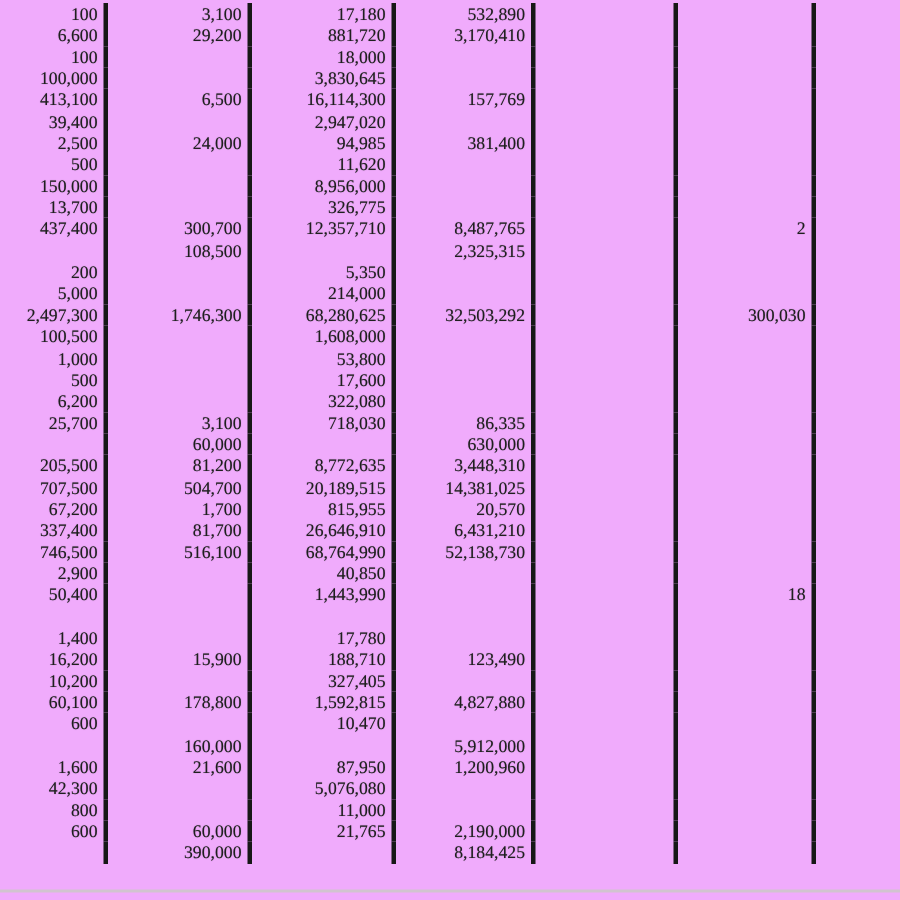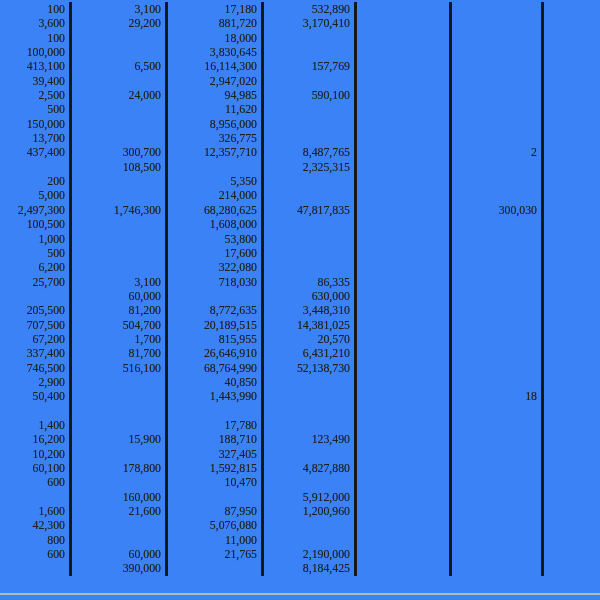--- a/index.html
+++ b/index.html
@@ -8,21 +8,21 @@
     width: 600px;
     height: 600px;
     background: #fcfcfb;
     overflow: hidden;
   }
   .sheet {
     position: relative;
     width: 600px;
     height: 600px;
     font-family: "Liberation Serif", "DejaVu Serif", serif;
-    background: #3b82f6;
+    background: #f0abfc;
   }
   .grid {
     position: absolute;
     top: 2px;
     left: 0;
     width: 600px;
     display: grid;
     grid-template-columns: 72px 96px 96px 93px 95px 92px 56px;
     grid-auto-rows: 14.35px;
   }
@@ -55,21 +55,21 @@
 
 <div class="sheet">
   <div class="grid" id="table-grid">
       <div class="cell ruled">100</div>
       <div class="cell ruled">3,100</div>
       <div class="cell ruled">17,180</div>
       <div class="cell ruled">532,890</div>
       <div class="cell ruled"></div>
       <div class="cell ruled"></div>
       <div class="cell"></div>
-      <div class="cell ruled">3,600</div>
+      <div class="cell ruled">6,600</div>
       <div class="cell ruled">29,200</div>
       <div class="cell ruled">881,720</div>
       <div class="cell ruled">3,170,410</div>
       <div class="cell ruled"></div>
       <div class="cell ruled"></div>
       <div class="cell"></div>
       <div class="cell ruled">100</div>
       <div class="cell ruled"></div>
       <div class="cell ruled">18,000</div>
       <div class="cell ruled"></div>
@@ -93,21 +93,21 @@
       <div class="cell ruled">39,400</div>
       <div class="cell ruled"></div>
       <div class="cell ruled">2,947,020</div>
       <div class="cell ruled"></div>
       <div class="cell ruled"></div>
       <div class="cell ruled"></div>
       <div class="cell"></div>
       <div class="cell ruled">2,500</div>
       <div class="cell ruled">24,000</div>
       <div class="cell ruled">94,985</div>
-      <div class="cell ruled">590,100</div>
+      <div class="cell ruled">381,400</div>
       <div class="cell ruled"></div>
       <div class="cell ruled"></div>
       <div class="cell"></div>
       <div class="cell ruled">500</div>
       <div class="cell ruled"></div>
       <div class="cell ruled">11,620</div>
       <div class="cell ruled"></div>
       <div class="cell ruled"></div>
       <div class="cell ruled"></div>
       <div class="cell"></div>
@@ -149,21 +149,21 @@
       <div class="cell ruled">5,000</div>
       <div class="cell ruled"></div>
       <div class="cell ruled">214,000</div>
       <div class="cell ruled"></div>
       <div class="cell ruled"></div>
       <div class="cell ruled"></div>
       <div class="cell"></div>
       <div class="cell ruled">2,497,300</div>
       <div class="cell ruled">1,746,300</div>
       <div class="cell ruled">68,280,625</div>
-      <div class="cell ruled">47,817,835</div>
+      <div class="cell ruled">32,503,292</div>
       <div class="cell ruled"></div>
       <div class="cell ruled">300,030</div>
       <div class="cell"></div>
       <div class="cell ruled">100,500</div>
       <div class="cell ruled"></div>
       <div class="cell ruled">1,608,000</div>
       <div class="cell ruled"></div>
       <div class="cell ruled"></div>
       <div class="cell ruled"></div>
       <div class="cell"></div>

